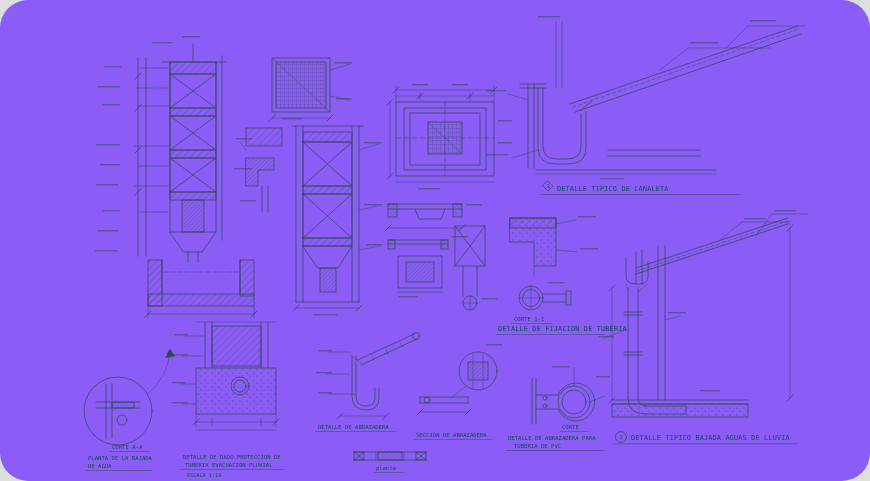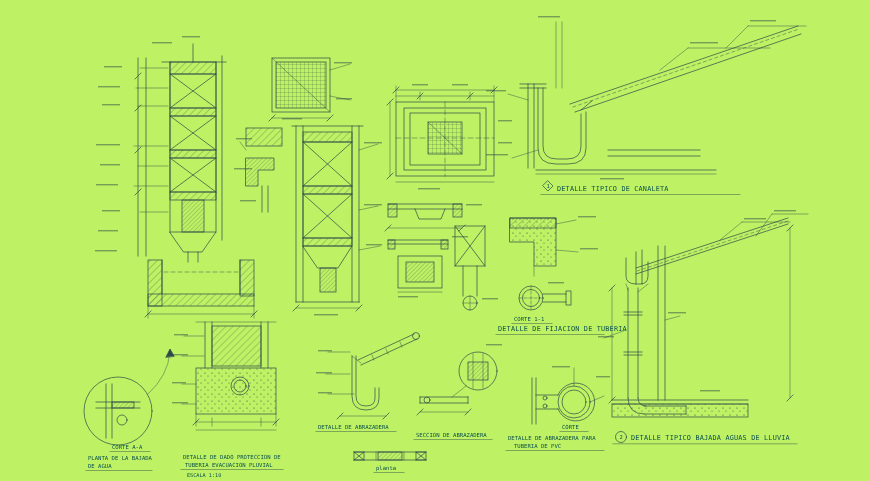--- a/index.html
+++ b/index.html
@@ -15,21 +15,21 @@
   .t-title{font-size:6.8px;letter-spacing:.2px;}
   .t-sub{font-size:5.6px;}
   .t-scale{font-size:5.2px;}
   .t-num{font-size:5.4px;text-anchor:middle;}
   
   .fx{fill:var(--ink,#2b4a48);opacity:.5;stroke:none;}
 </style>
 </head>
 <body>
 
-<div class="sheet" style="background: #bef264;">
+<div class="sheet" style="background: #8b5cf6; border-radius: 28px;">
 <svg width="870" height="481" viewBox="0 0 870 481">
   <defs>
     <pattern id="h1" patternUnits="userSpaceOnUse" width="5" height="5" patternTransform="rotate(45)">
       <line x1="0" y1="0" x2="0" y2="5" stroke="#2b4a48" stroke-width="0.5"></line>
     </pattern>
     <pattern id="h2" patternUnits="userSpaceOnUse" width="3" height="3" patternTransform="rotate(45)">
       <line x1="0" y1="0" x2="0" y2="3" stroke="#2b4a48" stroke-width="0.45"></line>
     </pattern>
     <pattern id="mesh" patternUnits="userSpaceOnUse" width="4" height="4">
       <path d="M0 0H4M0 0V4" stroke="#2b4a48" stroke-width="0.4" fill="none"></path>

